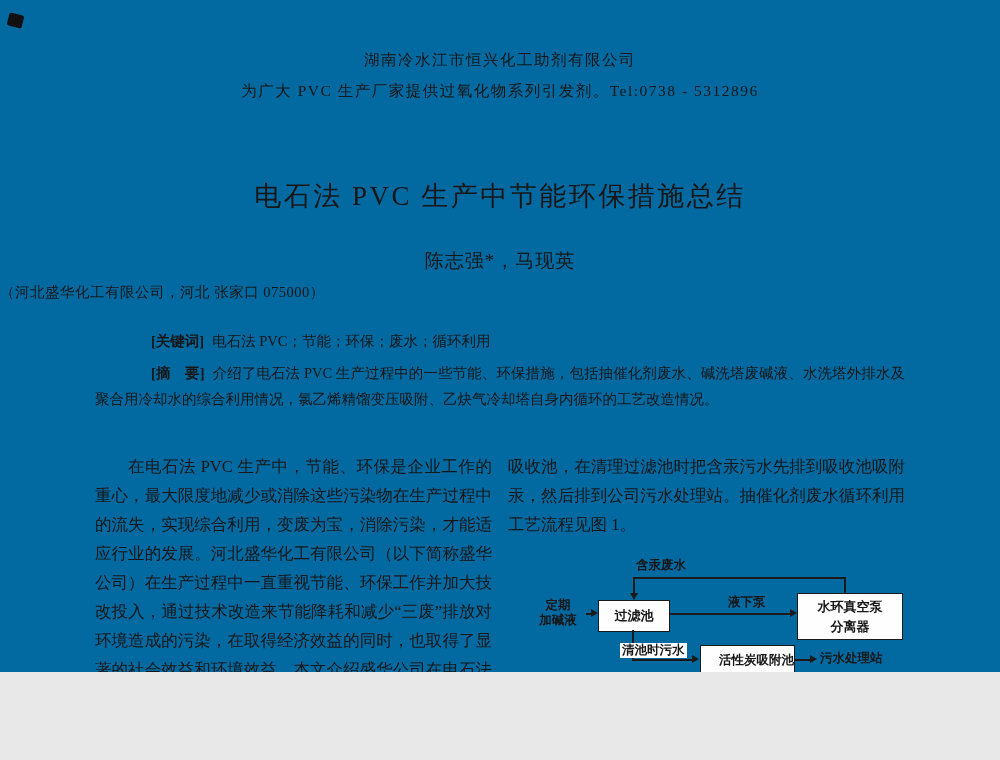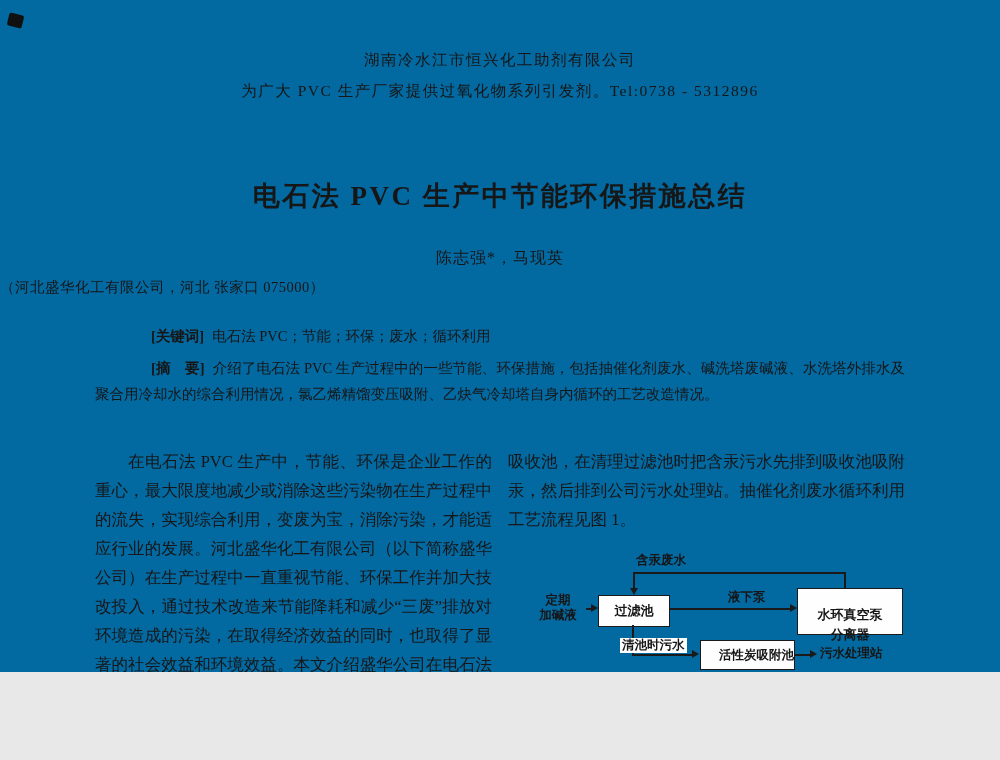--- a/index.html
+++ b/index.html
@@ -10,22 +10,22 @@
     background:#0369a1;
     overflow:hidden;
     color:#161616;
     font-family:"Liberation Serif","DejaVu Serif",serif;
   }
   .scan-mark{
     position:absolute;left:8px;top:14px;width:15px;height:13px;
     background:#101010;transform:rotate(14deg);border-radius:2px;
   }
   .header{margin:44px 0 0;text-align:center;font-size:15.5px;line-height:31px;letter-spacing:1.5px;}
-  .title{margin:72px 0 0;text-align:center;font-size:27px;font-weight:bold;letter-spacing:2.5px;}
-  .authors{margin-top:34px;text-align:center;font-size:16px;letter-spacing:1px;}
+  .title{margin:72px 0 0;text-align:center;font-size:27px;font-weight:normal;letter-spacing:2.5px;}
+  .authors{margin-top:34px;text-align:center;font-size:19px;letter-spacing:1px;}
   .affiliation{margin-top:9px;text-align:left;font-size:14.5px;letter-spacing:.5px;}
   .meta{margin:26px 95px 0;font-size:14.5px;line-height:26px;}
   .meta p{margin:0;text-align:justify;text-indent:56px;font-family:Liberation Serif, serif;}
   .meta p + p{margin-top:6px;}
   .meta .label{font-weight:bold;margin-right:8px;}
   .columns{display:flex;gap:16px;margin:40px 95px 0;}
   .col{width:397px;font-size:16.5px;line-height:29px;}
   .bodytext{margin:0;text-align:justify;}
   .indent{text-indent:33px;}
   .sec{margin:8px 0 0;font-size:17px;font-weight:bold;letter-spacing:1px;line-height:24px;}
@@ -85,21 +85,21 @@
         <span class="flabel" style="left:22px;top:51px;width:56px;text-align:center;"><span>定期</span><br><span>加碱液</span></span>
         <div class="hline" style="left:78px;top:66px;width:7px;"></div>
         <div class="arr-r" style="left:83px;top:62px;"></div>
 
         <div class="fbox" style="left:90px;top:53px;width:70px;height:30px;line-height:30px;">过滤池</div>
 
         <span class="flabel" style="left:220px;top:48px;">液下泵</span>
         <div class="hline" style="left:161px;top:66px;width:122px;"></div>
         <div class="arr-r" style="left:282px;top:62px;"></div>
 
-        <div class="fbox" style="left:289px;top:46px;width:106px;height:47px;padding-top:16px;box-sizing:border-box;line-height:20px;"><span>水环真空泵</span><br><span>分离器</span></div>
+        <div class="fbox" style="left:289px;top:46px;width:106px;height:47px;padding-top:3px;box-sizing:border-box;line-height:20px;"><span>水环真空泵</span><br><span>分离器</span></div>
 
         <div class="vline" style="left:124px;top:83px;height:29px;"></div>
         <span class="flabel" style="left:112px;top:96px;background:#fefefe;padding:0 2px;">清池时污水</span>
         <div class="hline" style="left:124px;top:112px;width:61px;"></div>
         <div class="arr-r" style="left:184px;top:108px;"></div>
 
         <div class="fbox" style="left:192px;top:98px;width:93px;height:28px;line-height:28px;font-size:12.5px;text-align:right;">活性炭吸附池</div>
 
         <div class="hline" style="left:286px;top:112px;width:18px;"></div>
         <div class="arr-r" style="left:302px;top:108px;"></div>

